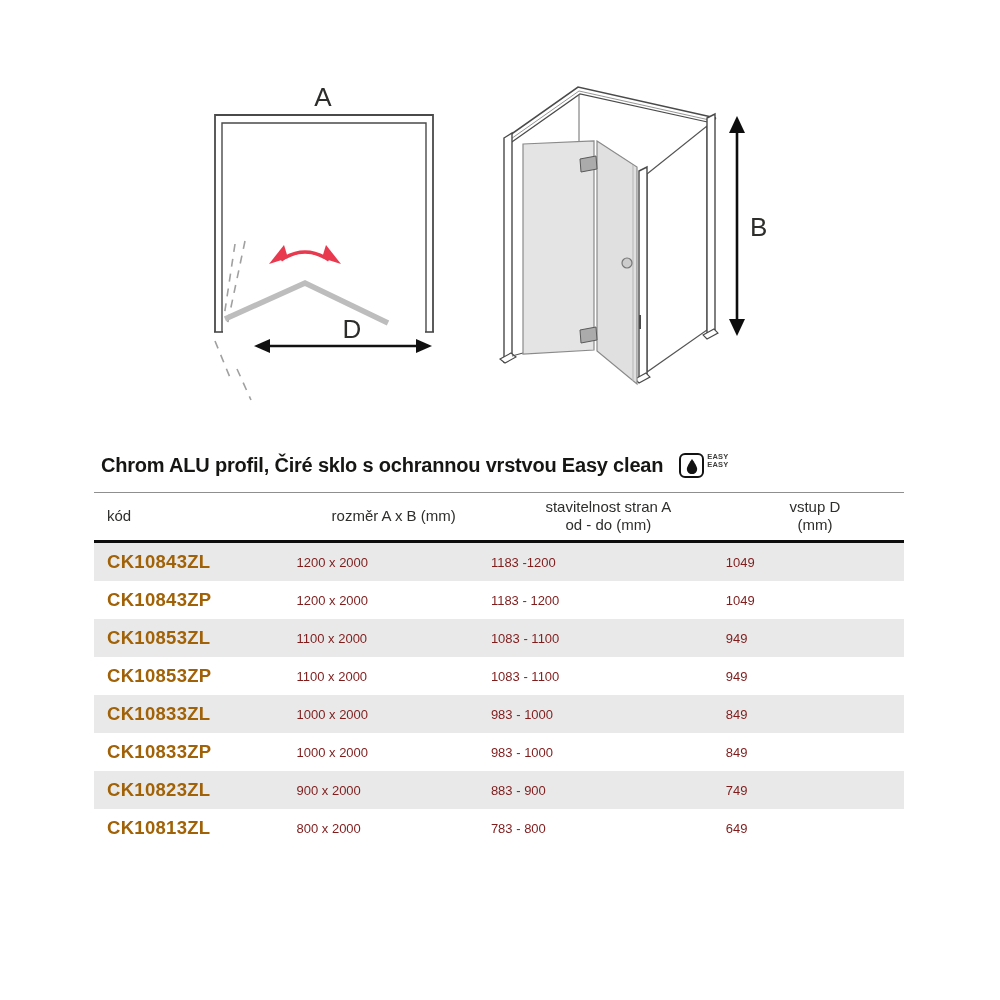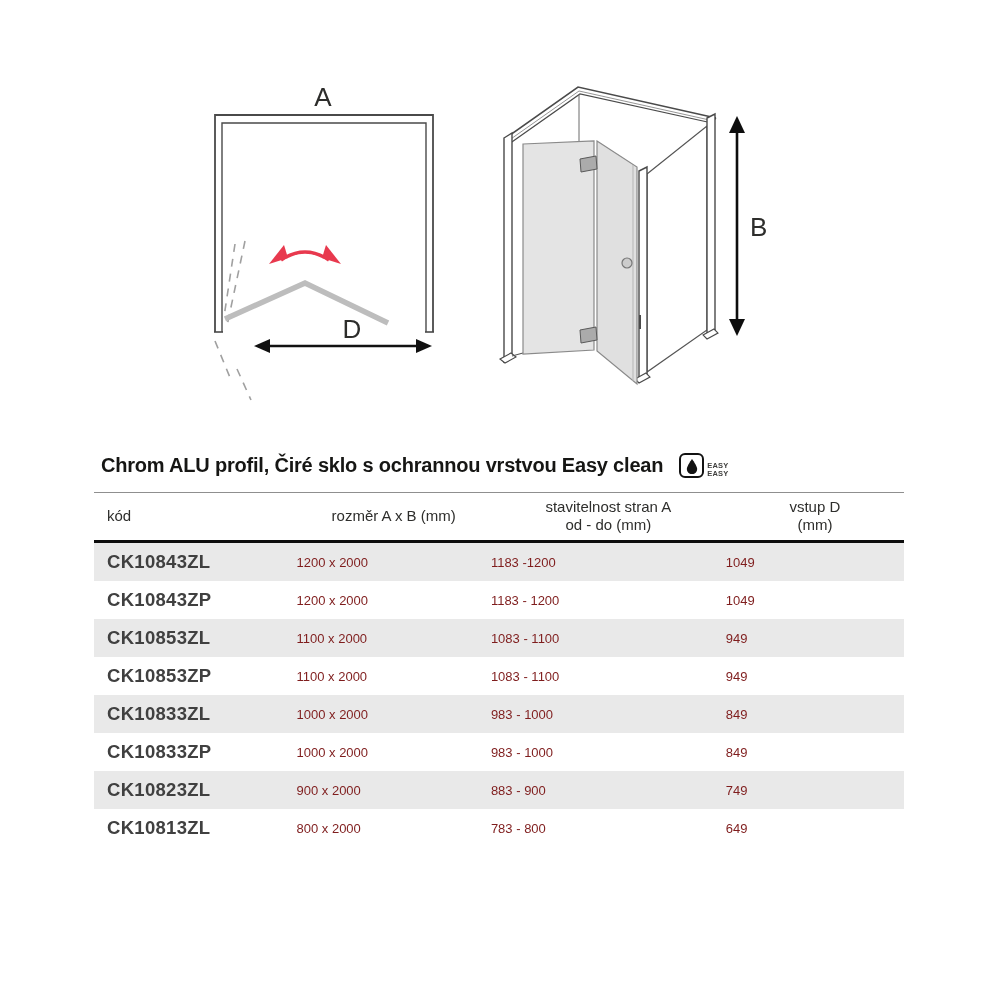--- a/index.html
+++ b/index.html
@@ -14,21 +14,21 @@
 
   
   .title-row {
     position:absolute; left:95px; top:448px; width:840px;
     display:flex; align-items:center;
   }
   .page-title {
     margin:6px; font-size:20px; font-weight:bold; color:#161614;
     letter-spacing:-0.2px; white-space:nowrap;
   }
-  .easy-badge { display:flex; align-items:flex-end; margin-left:10px; }
+  .easy-badge { display:flex; align-items:flex-start; margin-left:10px; }
   .easy-badge .badge-box {
     width:25px; height:25px; border:2.5px solid #121212; border-radius:6px;
     background:#fff; display:flex; align-items:center; justify-content:center;
     box-sizing:border-box;
   }
   .easy-badge .badge-text {
     margin-left:3px; font-size:7.5px; line-height:8px; font-weight:bold;
     color:#3e3e3c; letter-spacing:0.2px;
   }
 
@@ -46,21 +46,21 @@
     text-align:center; vertical-align:middle; padding:5px 0 6px 0;
     border-top:1px solid #8f8f8f; border-bottom:3px solid #0d0d0d;
   }
   .spec-table th.left { text-align:left; padding-left:13px; }
   .spec-table td {
     height:38px; font-size:13px; color:#7f1d1d; text-align:left;
     padding:0; vertical-align:middle;
   }
   .spec-table td.code {
     text-align:left; padding-left:13px; font-weight:bold;
-    font-size:18.5px; color:#404040; letter-spacing:0.3px;
+    font-size:18.5px; color:#a16207; letter-spacing:0.3px;
   }
   .spec-table tbody tr:nth-child(odd) { background:#e9e9e9; }
 </style>
 </head>
 <body>
 
 <div class="canvas">
 
   <svg class="diagram-svg" width="1000" height="440" viewBox="0 0 1000 440">
 

